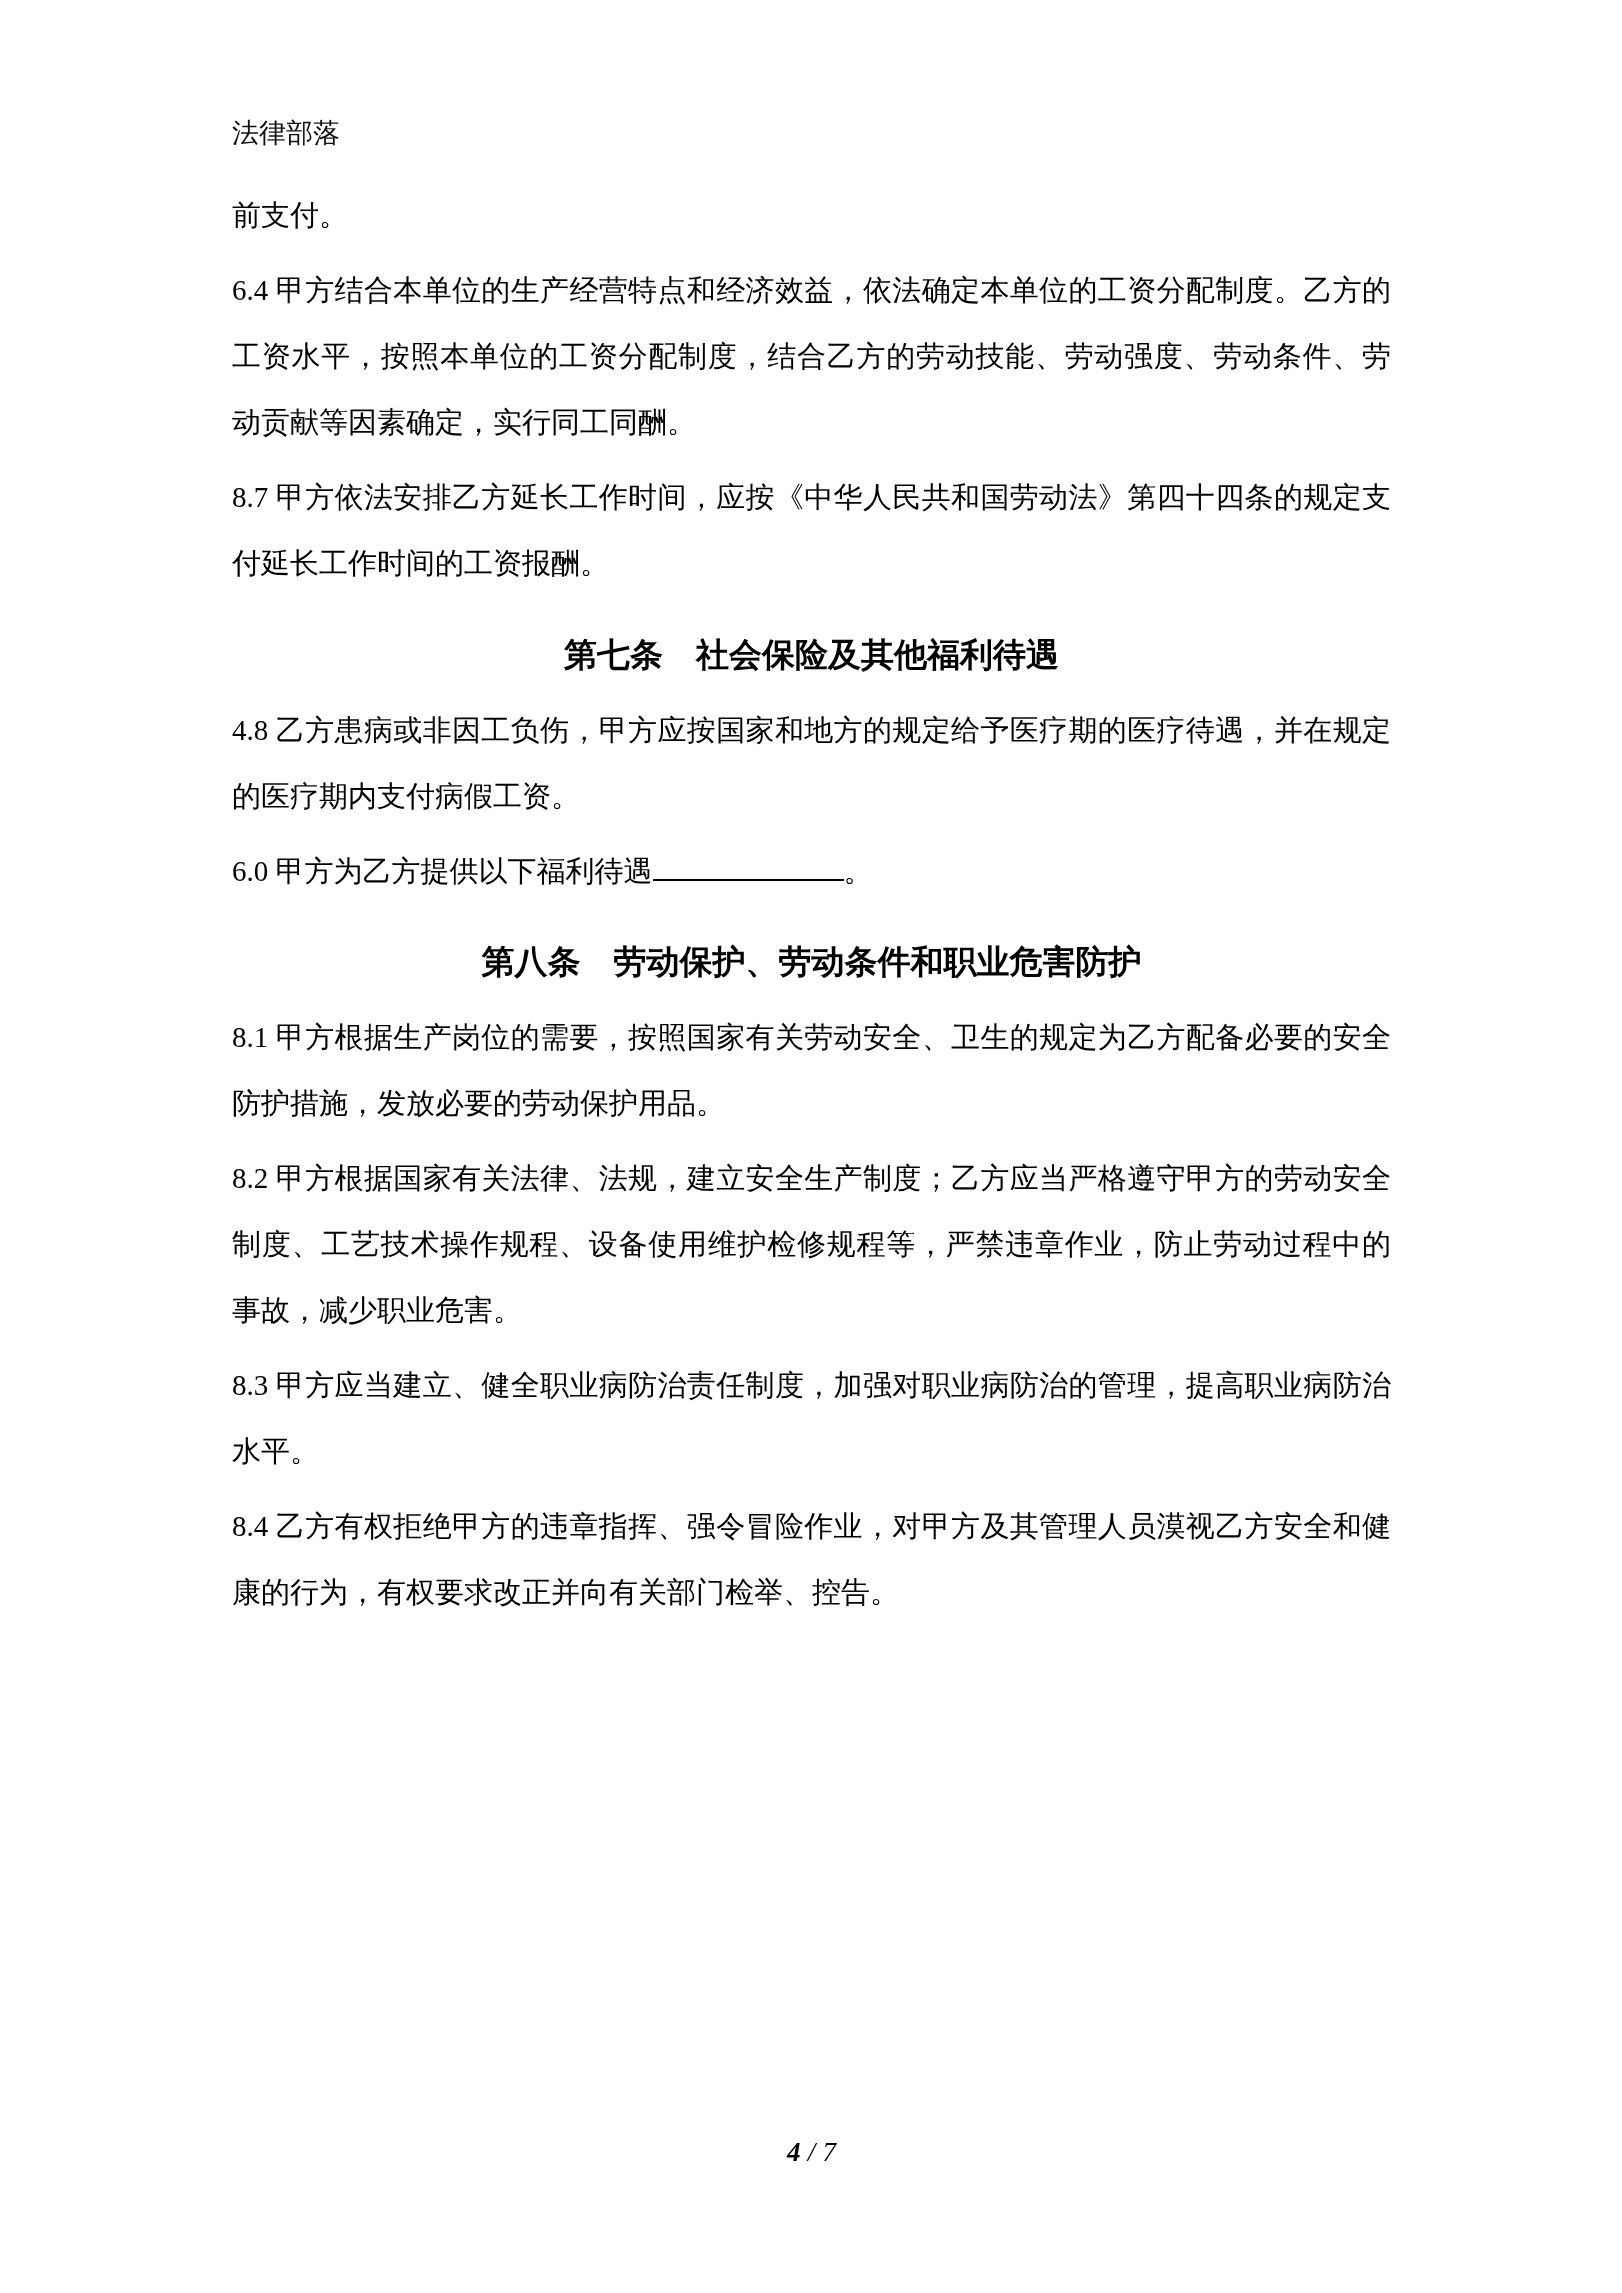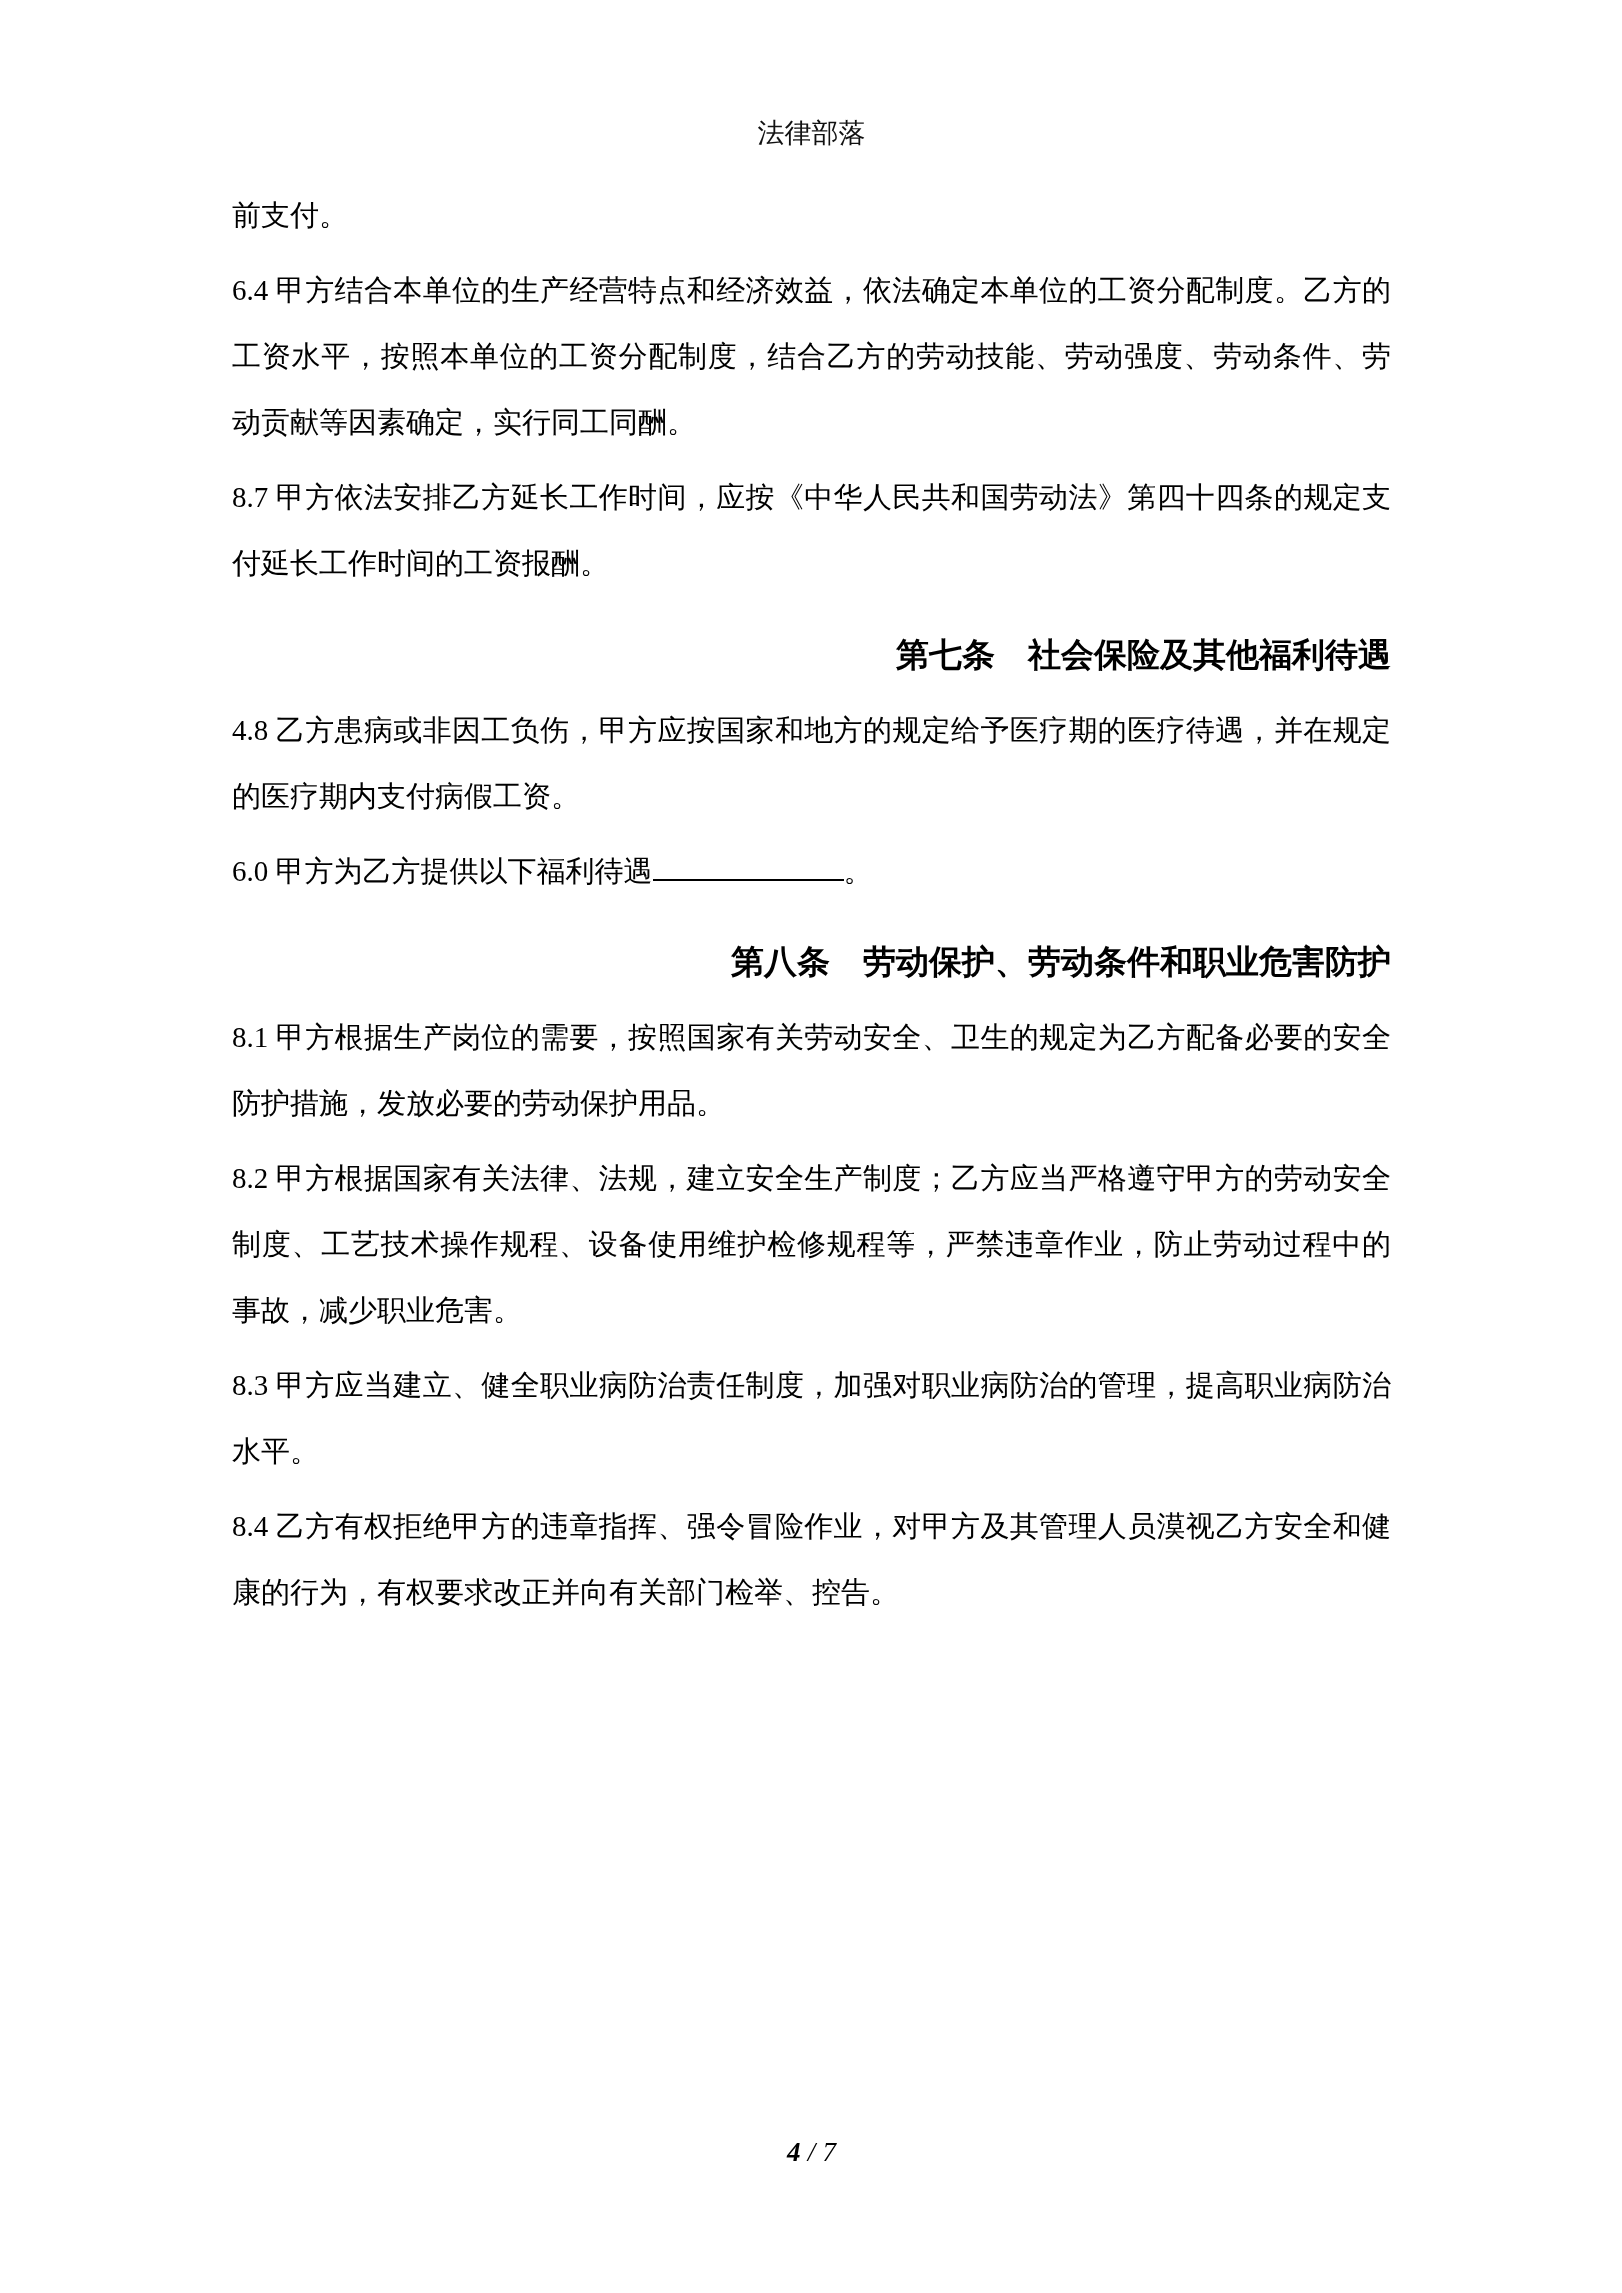--- a/index.html
+++ b/index.html
@@ -14,21 +14,21 @@
     background: #ffffff;
     color: #000000;
     font-family: "Liberation Serif", "DejaVu Serif", serif;
     overflow: hidden;
   }
   .page-header {
     position: absolute;
     top: 115px;
     left: 232px;
     width: 1159px;
-    text-align: center;
+    text-align: left;
     font-size: 27px;
     line-height: 36px;
     color: #111111;
   }
   .content {
     position: absolute;
     top: 182px;
     left: 232px;
     width: 1159px;
   }
@@ -38,21 +38,21 @@
     margin: 0 0 9px 0;
     text-align: justify;
     text-justify: inter-ideograph;
     word-break: break-all;
   }
   .section-heading {
     font-size: 33px;
     line-height: 66px;
     font-weight: bold;
     margin: 25.5px 0 9px 0;
-    text-align: right;
+    text-align: center;
     font-family: Liberation Serif, serif;
   }
   .blank-line {
     display: inline-block;
     width: 191px;
     height: 31px;
     border-bottom: 2.7px solid #000000;
     vertical-align: baseline;
   }
   .page-footer {

